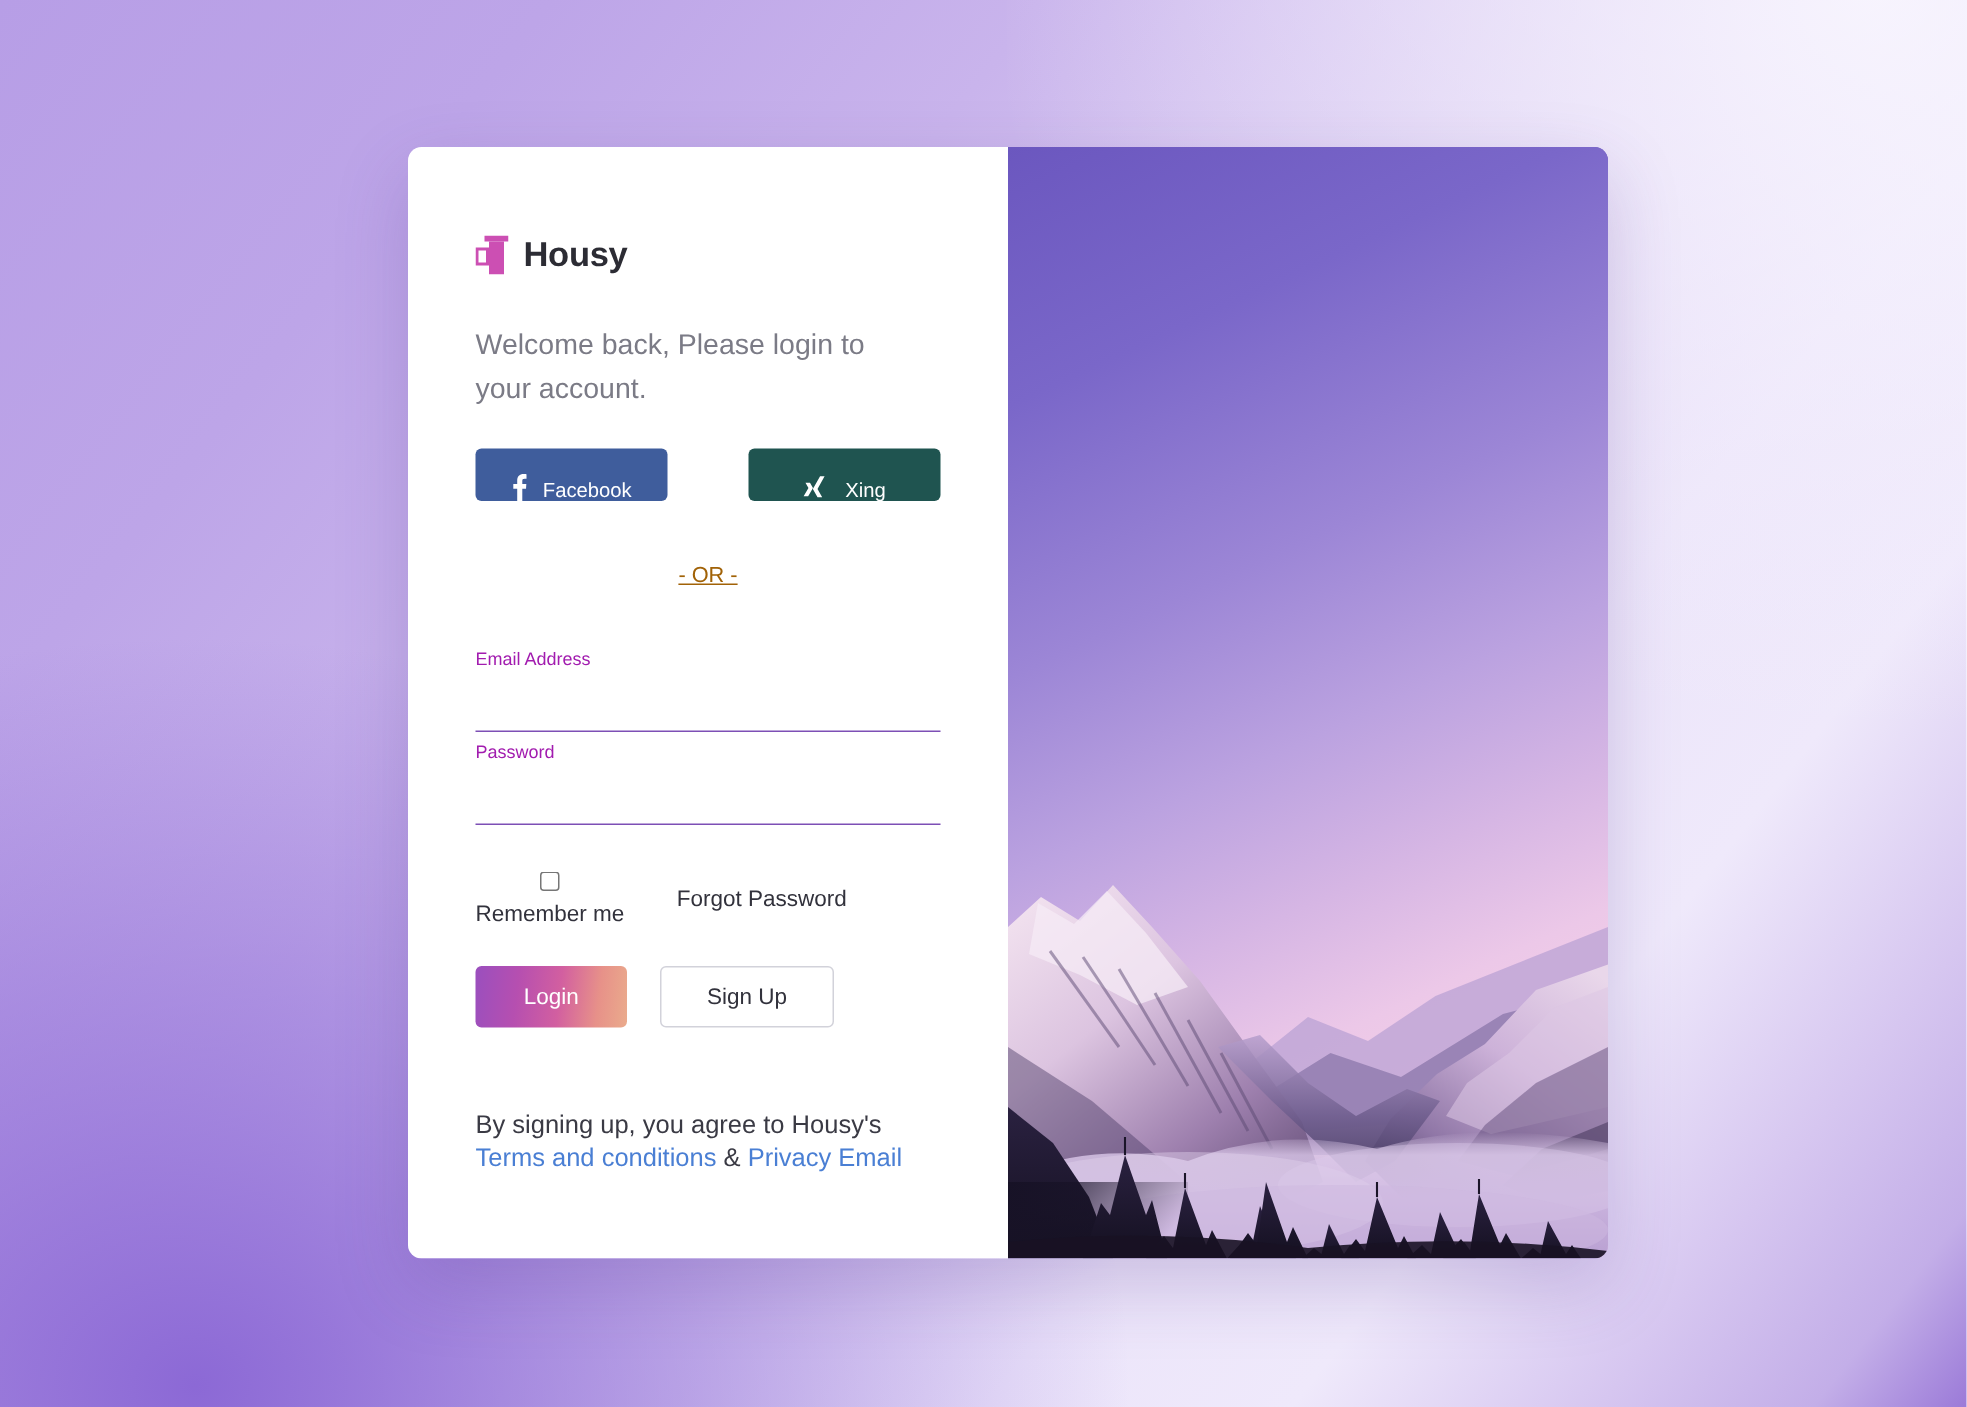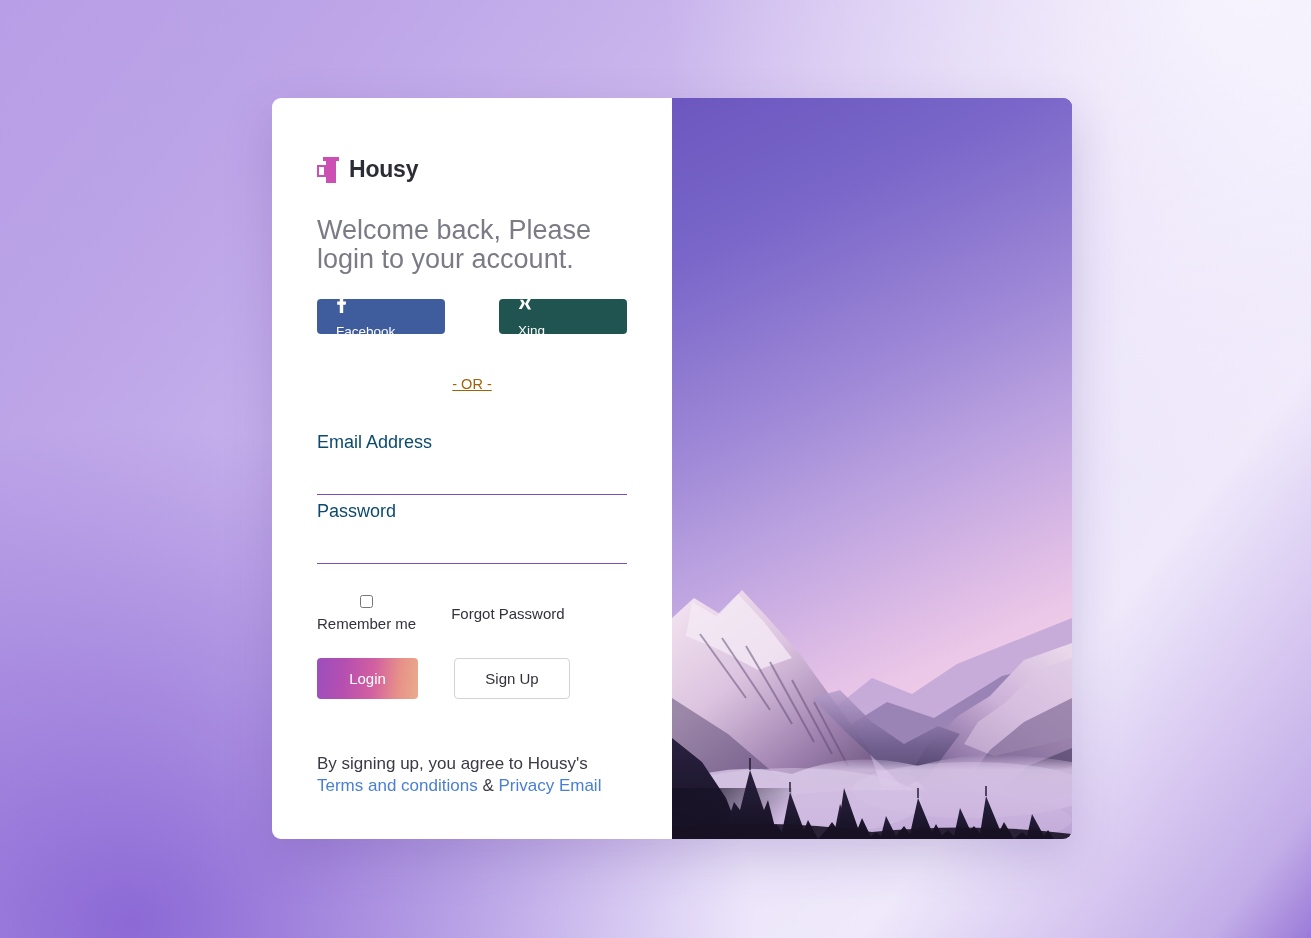--- a/index.html
+++ b/index.html
@@ -69,62 +69,61 @@
   }
   .brand-icon { width: 22px; height: 26px; display: block; flex: 0 0 auto; }
   .brand-name {
     font-size: 23px;
     font-weight: bold;
     color: #2c2c34;
     letter-spacing: -0.2px;
   }
 
   .welcome {
-    font-size: 27px;
+    font-size: 19px;
     line-height: 29px;
     color: #7b7b86;
     font-weight: normal;
     margin-bottom: 25px;
     max-width: 300px;
   }
 
   .social-row { display: flex; gap: 16px; margin-bottom: 42px; }
 
   .social-btn {
     height: 35px;
     border: none;
     border-radius: 4px;
     display: flex;
-    align-items: flex-start;
+    align-items: flex-end;
     justify-content: center;
     gap: 11px;
     color: #ffffff;
     font-family: "Liberation Sans", sans-serif;
     font-size: 13.5px;
     cursor: pointer;
     padding: 0 19px;
-    flex-direction: column;
   }
   .social-btn.facebook { background: #3f5d9c; width: 148px; }
   .social-btn.xing     { background: #1f5450; width: 148px; margin-left: 38px; }
   .social-btn svg { display: block; }
 
   .or-divider {
     text-align: center;
     color: #a16207;
     font-size: 14.5px;
     margin-bottom: 40px;
     text-decoration: underline;
   }
 
   .field { position: relative; margin-bottom: 6px; }
   .field-label {
     display: block;
-    font-size: 18px;
-    color: #0c4a6e;
+    font-size: 12px;
+    color: #a21caf;
     margin-bottom: 0;
   }
   .field-input {
     display: block;
     width: 100%;
     height: 42px;
     border: none;
     border-bottom: 1.5px solid #7d4fb5;
     background: transparent;
     outline: none;
@@ -152,21 +151,21 @@
   }
   .remember-label { font-size: 15px; color: #32323c; }
   .forgot {
     margin-left: 35px;
     font-size: 15px;
     color: #32323c;
     text-decoration: none;
     cursor: pointer;
   }
 
-  .action-row { display: flex; gap: 36px; margin-bottom: 54px; }
+  .action-row { display: flex; gap: 22px; margin-bottom: 54px; }
   .btn-login {
     width: 101px; height: 41px;
     border: none; border-radius: 4px;
     background: linear-gradient(97deg, #9a4fbe 0%, #b64fb0 28%, #d25fa0 55%, #e79189 80%, #eaab8c 100%);
     color: #ffffff;
     font-family: "Liberation Sans", sans-serif;
     font-size: 15px;
     cursor: pointer;
   }
   .btn-signup {

